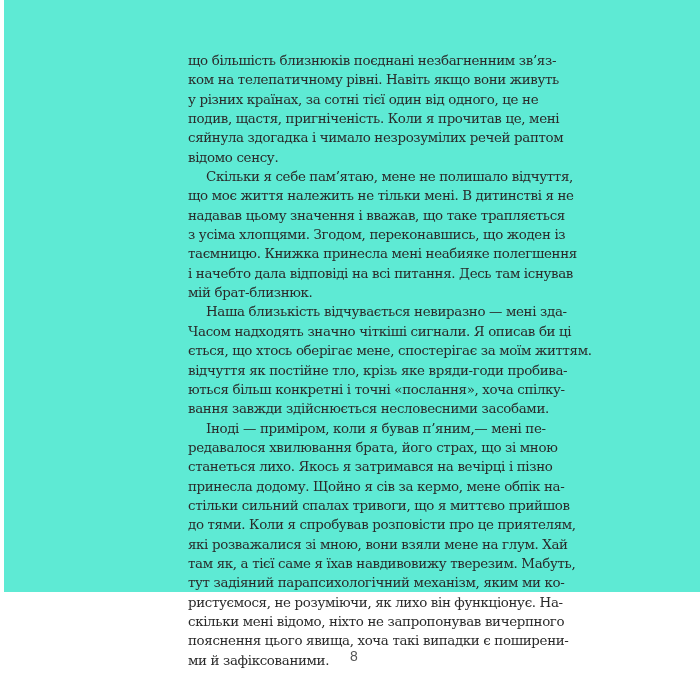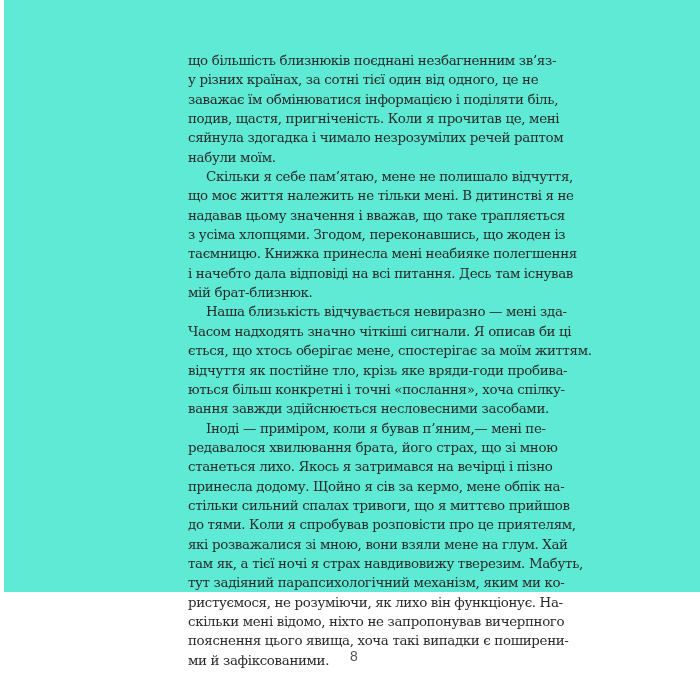--- a/index.html
+++ b/index.html
@@ -38,25 +38,25 @@
     }
   </style>
 </head>
 <body>
 
 <div class="page">
   <div class="text-block">
 
     <div>
       <span class="line">що більшість близнюків поєднані незбагненним зв’яз-</span>
+      <span class="line">ком на телепатичному рівні. Навіть якщо вони живуть</span>
       <span class="line">у різних країнах, за сотні тієї один від одного, це не</span>
-      <span class="line">заважає їм обмінюватися інформацією і поділяти біль,</span>
       <span class="line">подив, щастя, пригніченість. Коли я прочитав це, мені</span>
       <span class="line">сяйнула здогадка і чимало незрозумілих речей раптом</span>
-      <span class="line last">набули моїм.</span>
+      <span class="line last">відомо сенсу.</span>
     </div>
 
     <div>
       <span class="line indent">Скільки я себе пам’ятаю, мене не полишало відчуття,</span>
       <span class="line">що моє життя належить не тільки мені. В дитинстві я не</span>
       <span class="line">надавав цьому значення і вважав, що таке трапляється</span>
       <span class="line">з усіма хлопцями. Згодом, переконавшись, що жоден із</span>
       <span class="line">таємницю. Книжка принесла мені неабияке полегшення</span>
       <span class="line">і начебто дала відповіді на всі питання. Десь там існував</span>
       <span class="line last">мій брат-близнюк.</span>
@@ -72,21 +72,21 @@
     </div>
 
     <div>
       <span class="line indent">Іноді — приміром, коли я бував п’яним,— мені пе-</span>
       <span class="line">редавалося хвилювання брата, його страх, що зі мною</span>
       <span class="line">станеться лихо. Якось я затримався на вечірці і пізно</span>
       <span class="line">принесла додому. Щойно я сів за кермо, мене обпік на-</span>
       <span class="line">стільки сильний спалах тривоги, що я миттєво прийшов</span>
       <span class="line">до тями. Коли я спробував розповісти про це приятелям,</span>
       <span class="line">які розважалися зі мною, вони взяли мене на глум. Хай</span>
-      <span class="line">там як, а тієї ночі я страх навдивовижу тверезим. Мабуть,</span>
+      <span class="line">там як, а тієї саме я їхав навдивовижу тверезим. Мабуть,</span>
       <span class="line">тут задіяний парапсихологічний механізм, яким ми ко-</span>
       <span class="line">ристуємося, не розуміючи, як лихо він функціонує. На-</span>
       <span class="line">скільки мені відомо, ніхто не запропонував вичерпного</span>
       <span class="line">пояснення цього явища, хоча такі випадки є поширени-</span>
       <span class="line last">ми й зафіксованими.</span>
     </div>
 
   </div>
 
   <div class="page-number">8</div>

